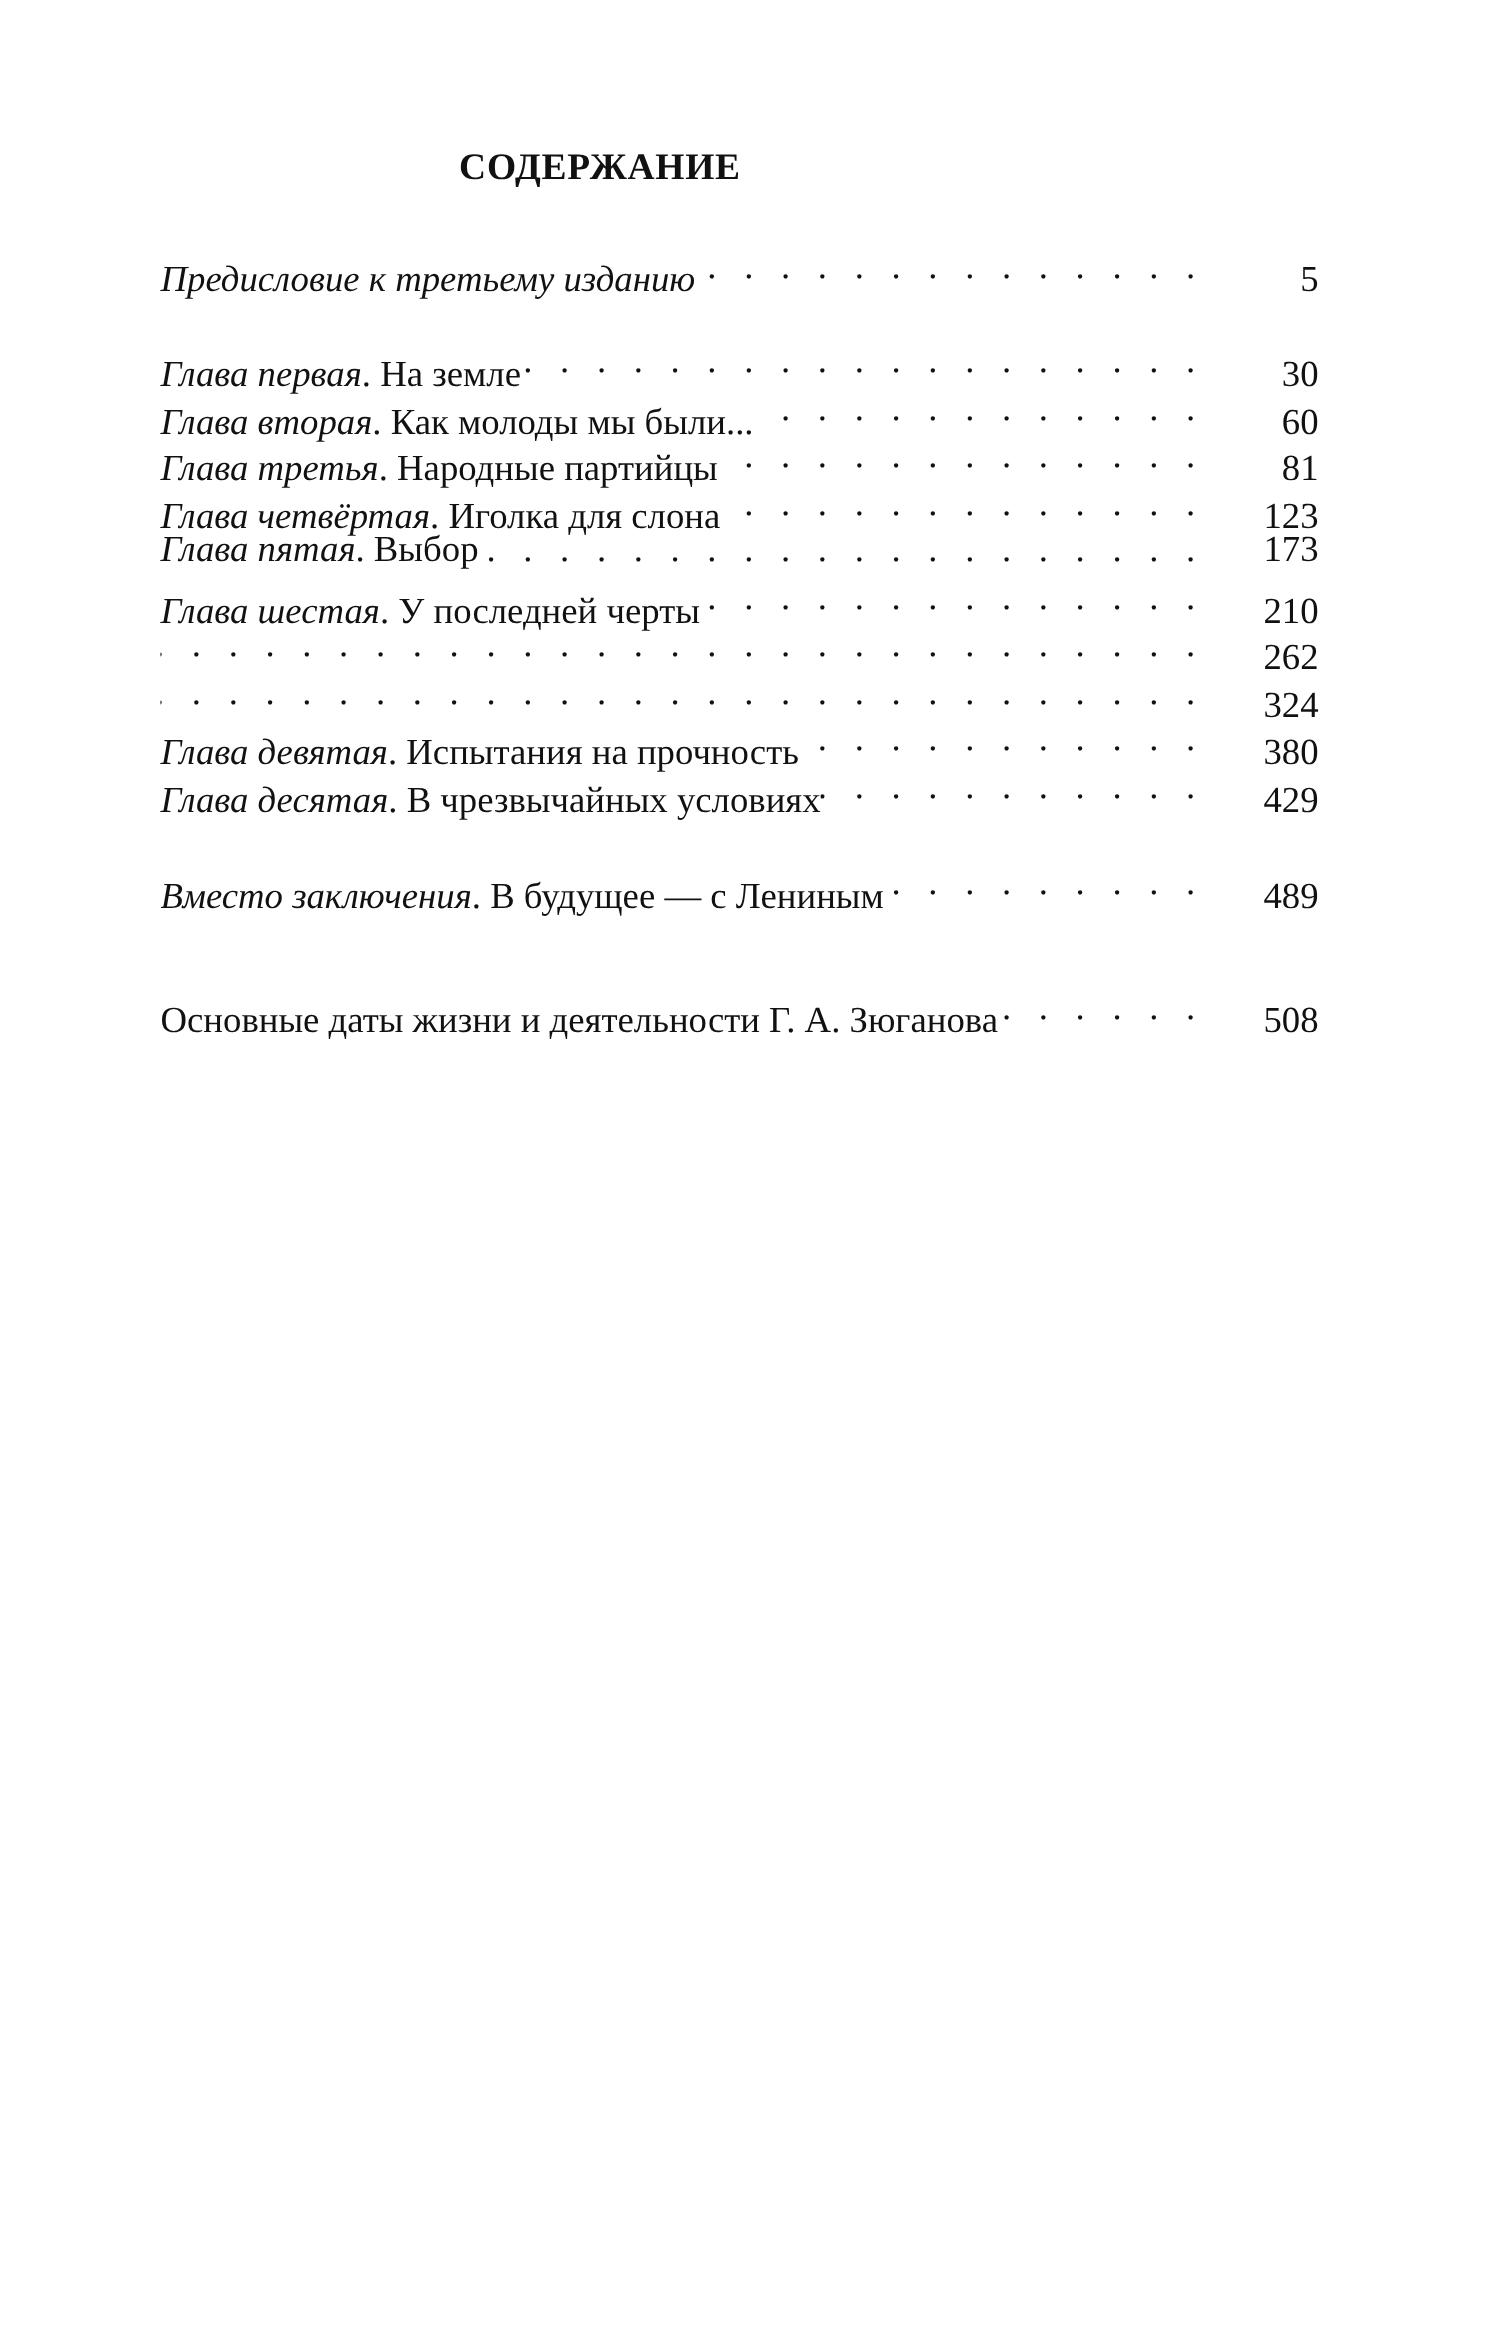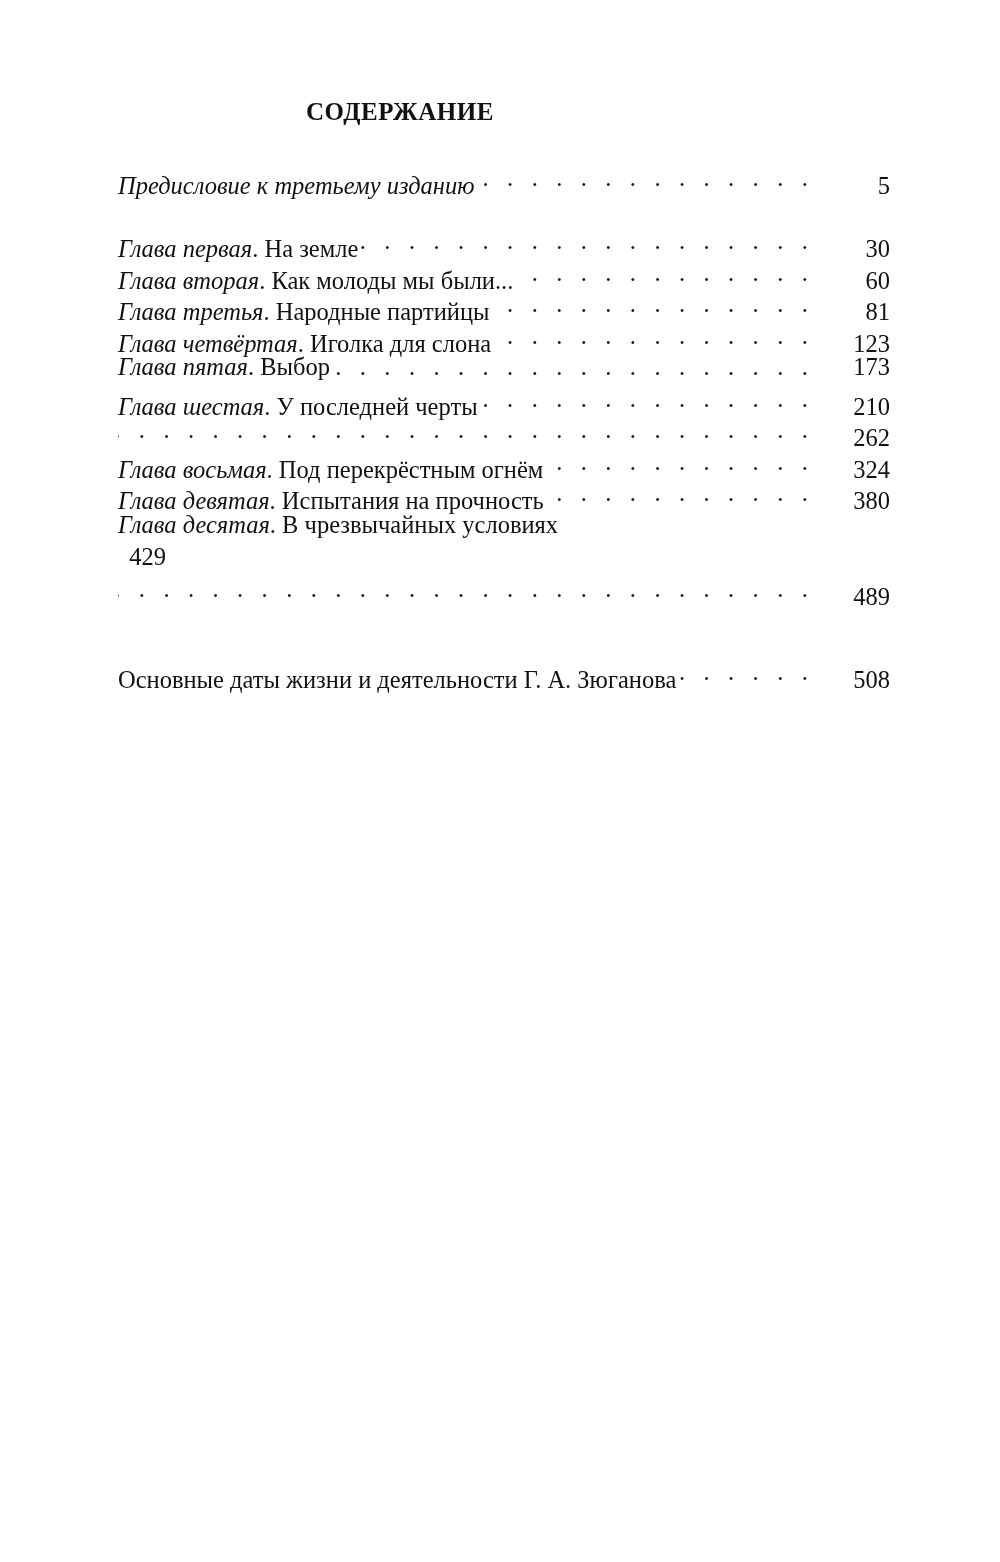--- a/index.html
+++ b/index.html
@@ -29,21 +29,20 @@
     .toc-row {
       position: absolute;
       left: 107px;
       width: 772px;
       height: 32px;
       line-height: 32px;
       font-size: 24.5px;
       display: flex;
       align-items: baseline;
       white-space: nowrap;
-      margin-left: 11px;
     }
     .toc-text {
       flex: 0 0 auto;
     }
     .toc-text i {
       font-style: italic;
     }
     .leader-wrap {
       flex: 1 1 auto;
       overflow: hidden;
@@ -126,44 +125,44 @@
 </div>
 
 <div class="toc-row" style="top:414px;">
   <span class="leader-wrap">
       <span class="dots">. . . . . . . . . . . . . . . . . . . . . . . . . . . . . . . . . . . . . . . . . . . . . . . . . . .</span>
     </span>
   <span class="page-num">262</span>
 </div>
 
 <div class="toc-row" style="top:445.5px;">
-  <span class="toc-text"><i>Глава восьмая</i><span>. Под перекрёстным огнём</span></span>
   <span class="leader-wrap">
       <span class="dots">. . . . . . . . . . . . . . . . . . . . . . . . . . . . . . . . . . . . . . . . . . . . . . . . . . .</span>
     </span>
   <span class="page-num">324</span>
 </div>
 
 <div class="toc-row" style="top:477px;">
   <span class="toc-text"><i>Глава девятая</i><span>. Испытания на прочность</span></span>
   <span class="leader-wrap">
       <span class="dots">. . . . . . . . . . . . . . . . . . . . . . . . . . . . . . . . . . . . . . . . . . . . . . . . . . .</span>
     </span>
   <span class="page-num">380</span>
 </div>
 
-<div class="toc-row" style="top:508.5px;flex-direction:column;">
+<div class="toc-row" style="top:508.5px;">
   <span class="toc-text"><i>Глава десятая</i><span>. В чрезвычайных условиях</span></span>
   <span class="leader-wrap">
       <span class="dots">. . . . . . . . . . . . . . . . . . . . . . . . . . . . . . . . . . . . . . . . . . . . . . . . . . .</span>
     </span>
   <span class="page-num">429</span>
 </div>
 
 <div class="toc-row" style="top:573px;">
+  <span class="toc-text"><i>Вместо заключения</i><span>. В будущее — с Лениным</span></span>
   <span class="leader-wrap">
       <span class="dots">. . . . . . . . . . . . . . . . . . . . . . . . . . . . . . . . . . . . . . . . . . . . . . . . . . .</span>
     </span>
   <span class="page-num">489</span>
 </div>
 
 <div class="toc-row" style="top:656px;justify-content:flex-end;">
   <span class="toc-text"><i></i><span>Основные даты жизни и деятельности Г. А. Зюганова</span></span>
   <span class="leader-wrap">
       <span class="dots">. . . . . . . . . . . . . . . . . . . . . . . . . . . . . . . . . . . . . . . . . . . . . . . . . . .</span>

